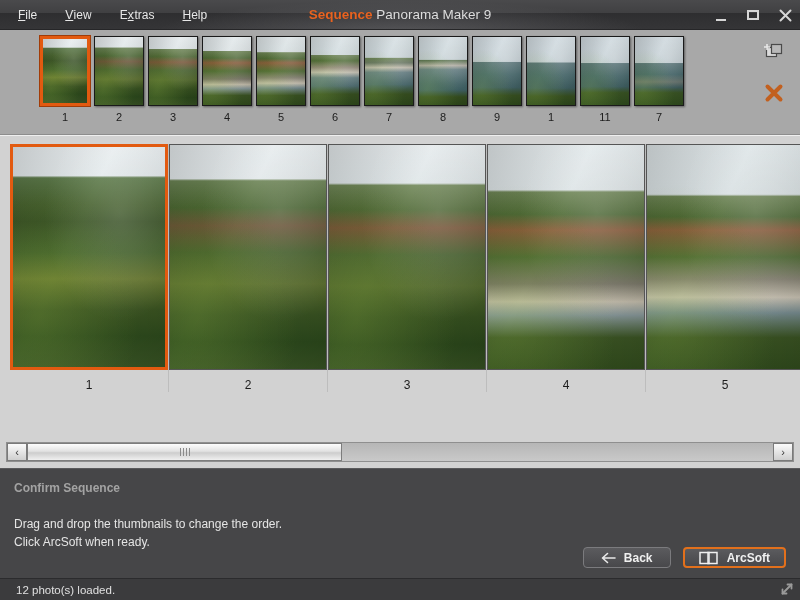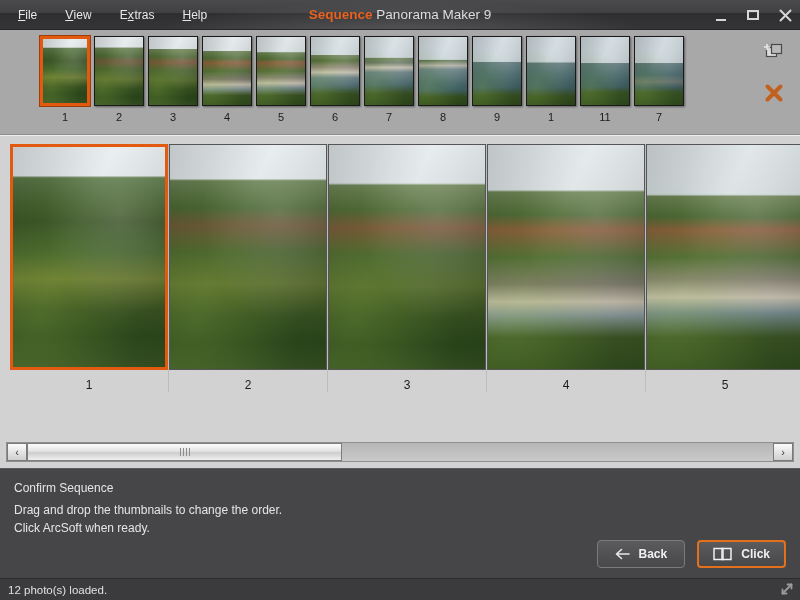--- a/index.html
+++ b/index.html
@@ -139,43 +139,43 @@
   .sb-grip { width: 1px; height: 8px; background: #8b8b8b; }
 
   
   .instructions {
     flex: 0 0 110px;
     background: #464648;
     border-top: 1px solid #5a5a5c;
     padding: 12px 14px 0 14px;
     position: relative;
   }
-  .instr-title { color: #e5e5e5; font-size: 12px; font-weight: normal; margin-bottom: 6px; }
+  .instr-title { color: #a3a3a3; font-size: 12px; font-weight: bold; margin-bottom: 20px; }
   .instr-line { color: #e5e5e5; font-size: 12px; line-height: 18px; }
 
   .actions {
     position: absolute; right: 14px; bottom: 10px;
     display: flex; align-items: center; gap: 12px;
   }
   .btn {
-    height: 28px; min-width: 88px; padding: 7px 14px;
+    height: 21px; min-width: 88px; padding: 7px 14px;
     display: flex; align-items: center; justify-content: center; gap: 8px;
     background: linear-gradient(to bottom, #5b5b5e, #48484b);
     border: 1px solid #7b7b7e; border-radius: 4px;
     color: #f0f0f0; font-size: 12px; font-weight: bold; cursor: pointer;
   }
   .btn-primary { border: 2px solid #e2701c; }
 
   
   .statusbar {
     flex: 0 0 22px;
     background: #3b3b3d;
     border-top: 1px solid #2b2b2d;
     display: flex; align-items: center;
-    padding-left: 8px; position: relative;
+    padding-left: 16px; position: relative;
   }
   .status-text { color: #e0e0e0; font-size: 11.5px; }
   .resize-grip { position: absolute; right: 4px; bottom: 2px; }
 
   .icon-svg { display:block; }
 </style>
 </head>
 <body>
 
 <div id="app">
@@ -405,21 +405,21 @@
         <svg class="icon-svg" width="15" height="12" viewBox="0 0 15 12">
           <path d="M14 6 L2 6 M6.5 1.5 L1.5 6 L6.5 10.5" stroke="#e8e8e8" stroke-width="1.6" fill="none" stroke-linecap="round" stroke-linejoin="round"></path>
         </svg>
         <span>Back</span>
       </div>
       <div class="btn btn-primary">
         <svg class="icon-svg" width="20" height="14" viewBox="0 0 20 14">
           <rect x="1" y="1.5" width="9" height="11" fill="none" stroke="#f0f0f0" stroke-width="1.5"></rect>
           <rect x="9" y="1.5" width="9" height="11" fill="none" stroke="#f0f0f0" stroke-width="1.5"></rect>
         </svg>
-        <span>Click</span>
+        <span>ArcSoft</span>
       </div>
     </div>
   </div>
 
   <div class="statusbar">
     <span class="status-text">12 photo(s) loaded.</span>
     <span class="resize-grip">
       <svg class="icon-svg" width="18" height="18" viewBox="0 0 18 18">
         <path d="M13.5 4.5 L4.5 13.5" stroke="#9a9a9a" stroke-width="1.8" stroke-linecap="round"></path>
         <path d="M4.5 9.5 L4.5 13.5 L8.5 13.5" stroke="#9a9a9a" stroke-width="1.8" fill="none" stroke-linecap="round" stroke-linejoin="round"></path>

